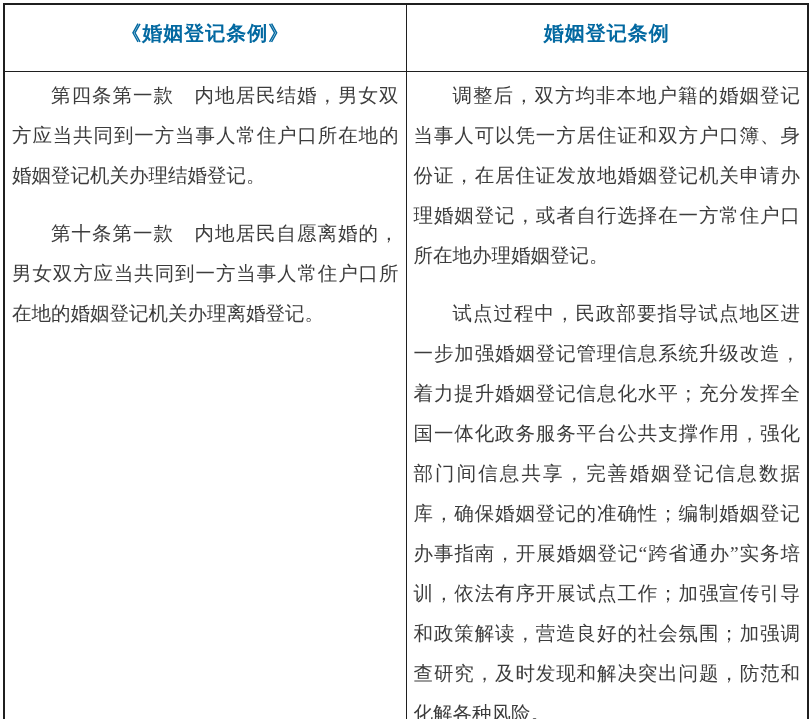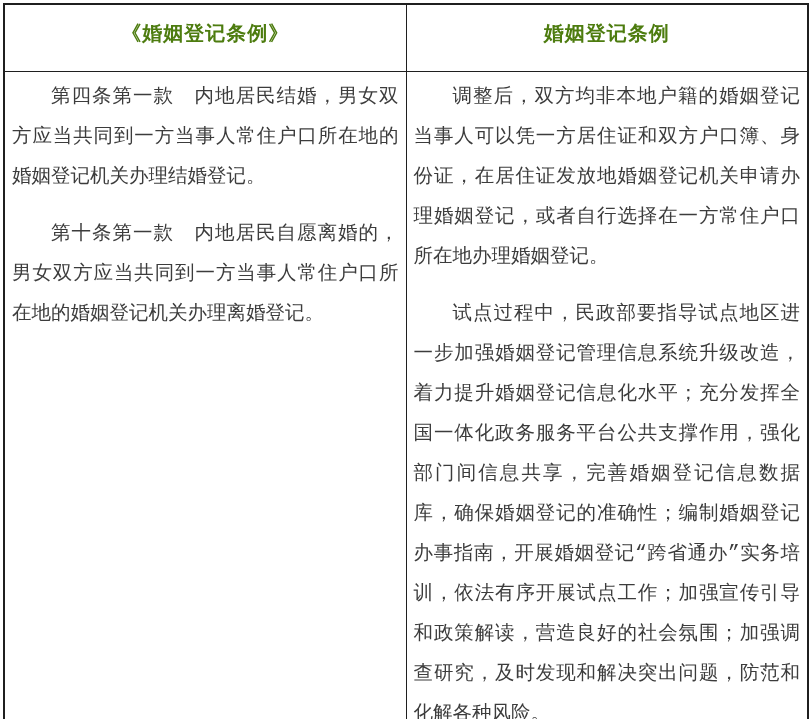--- a/index.html
+++ b/index.html
@@ -28,21 +28,21 @@
     border: 1px solid #1f1f1f;
   }
   .doc-table {
     border-width: 2px;
   }
   .doc-table th {
     width: 50%;
     height: 56px;
     font-size: 20px;
     font-weight: bold;
-    color: #4d7c0f;
+    color: #0369a1;
     text-align: center;
     vertical-align: middle;
     padding: 0 0 10px 0;
     letter-spacing: 1px;
   }
   .doc-table td {
     width: 50%;
     vertical-align: top;
     padding: 4px 7px 6px 7px;
     font-size: 19.5px;
@@ -50,21 +50,20 @@
     color: #3c3c3c;
     text-align: justify;
     text-justify: inter-ideograph;
   }
   .doc-table td p {
     margin: 0 0 18px 0;
     text-indent: 2em;
   }
   .doc-table td p:last-child {
     margin-bottom: 0;
-    font-family: Liberation Mono, monospace;
   }
 </style>
 </head>
 <body>
 
 <table class="doc-table">
   <thead>
     <tr>
       <th>《婚姻登记条例》</th>
       <th>婚姻登记条例</th>

